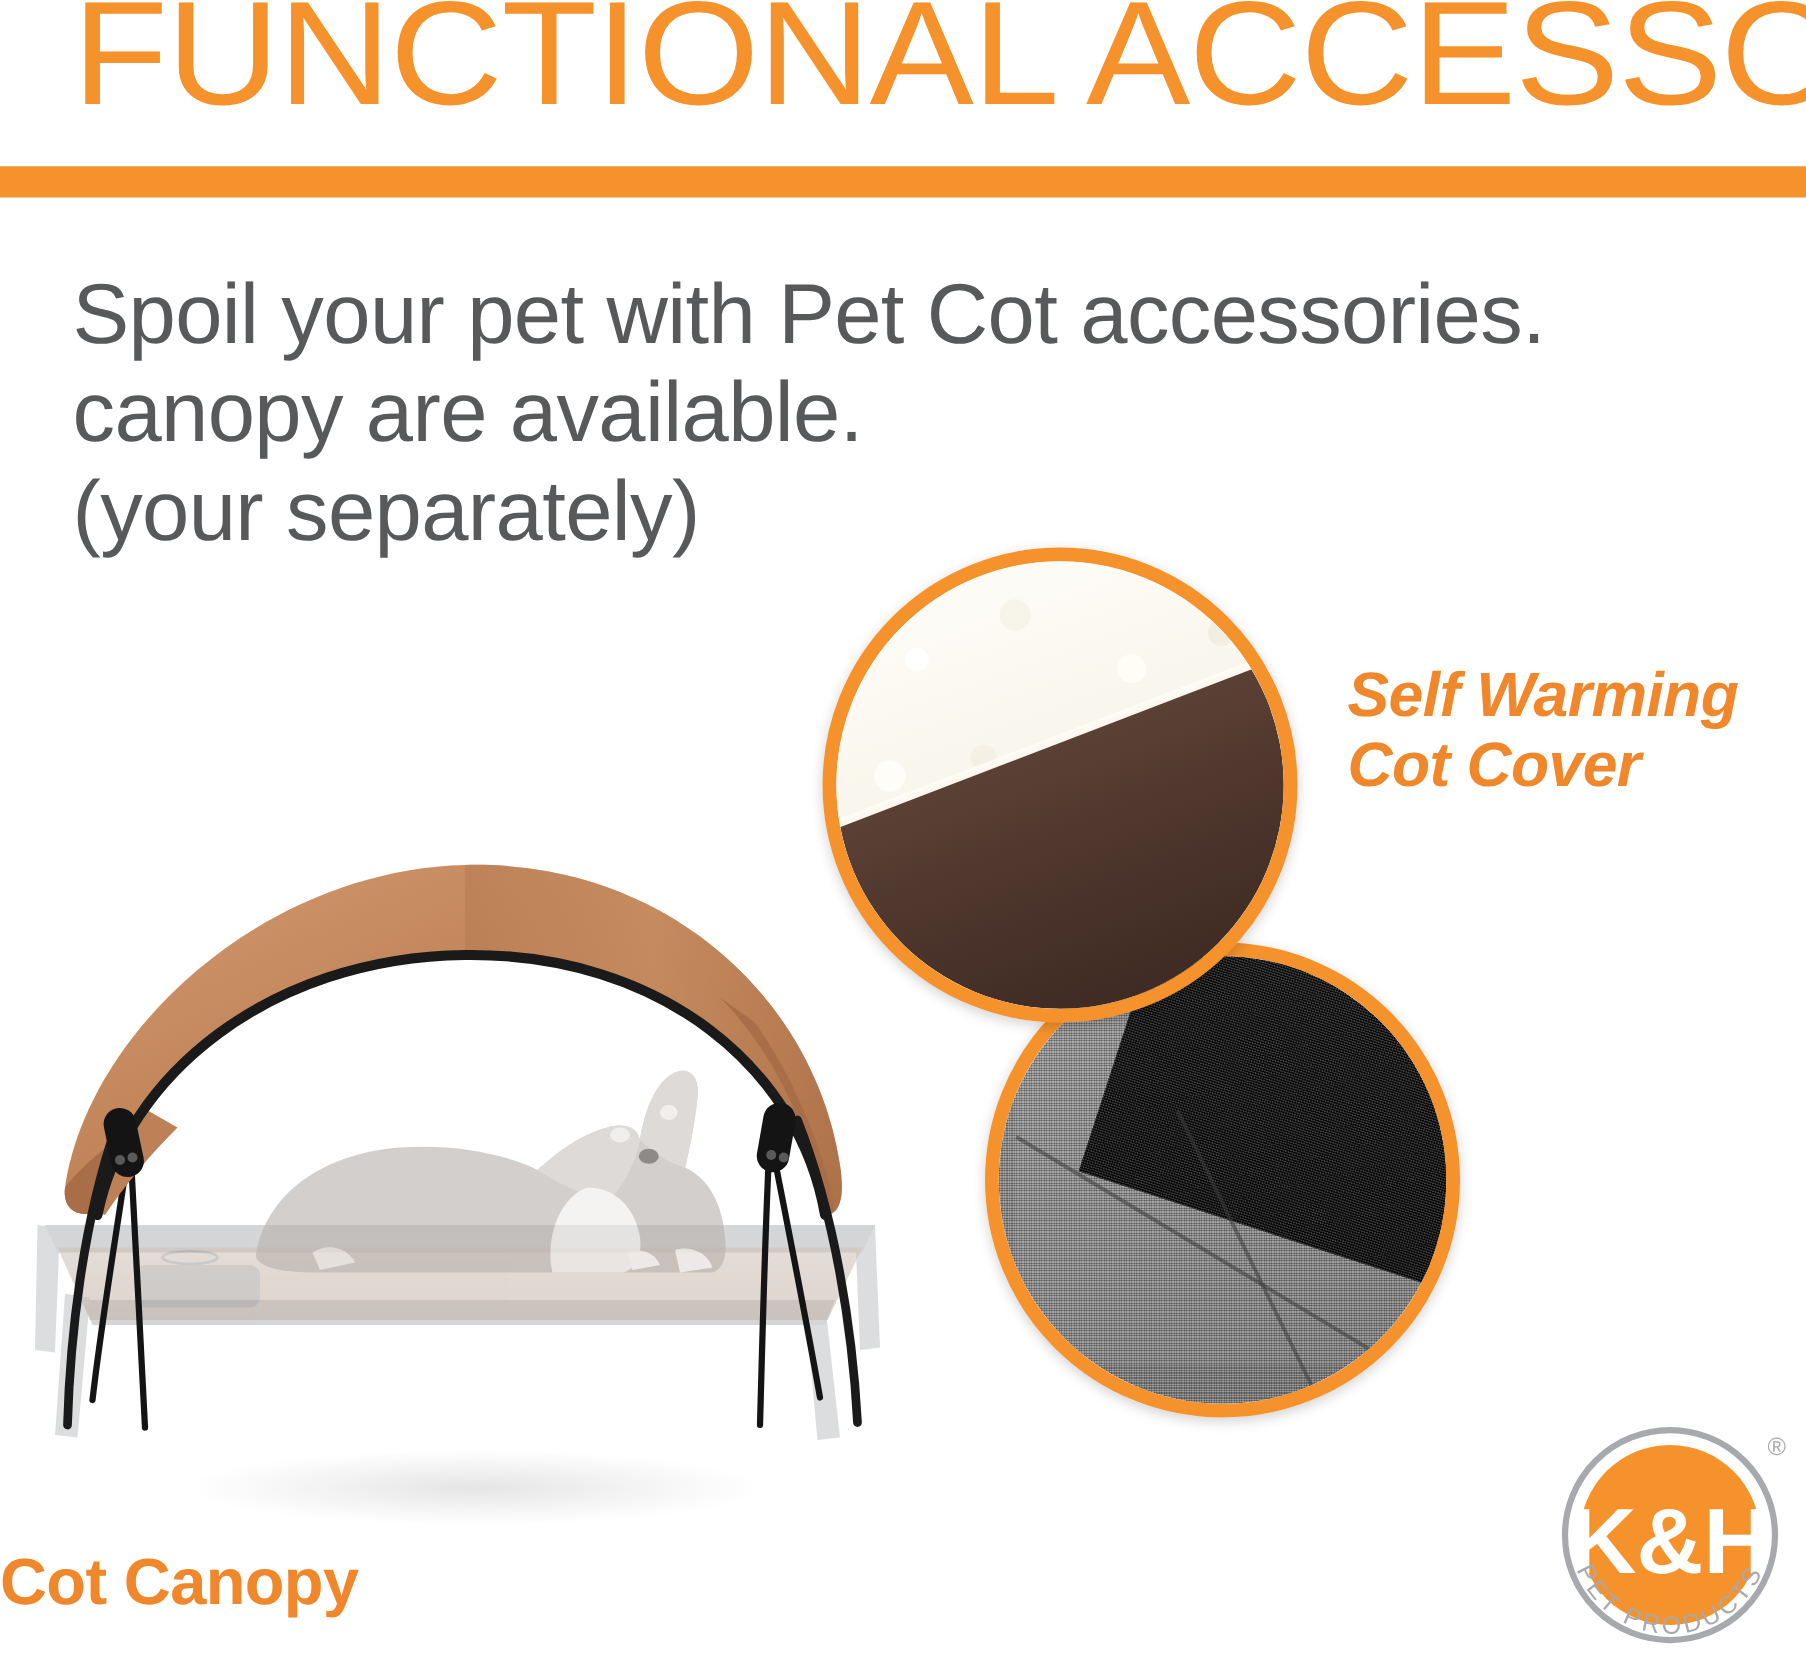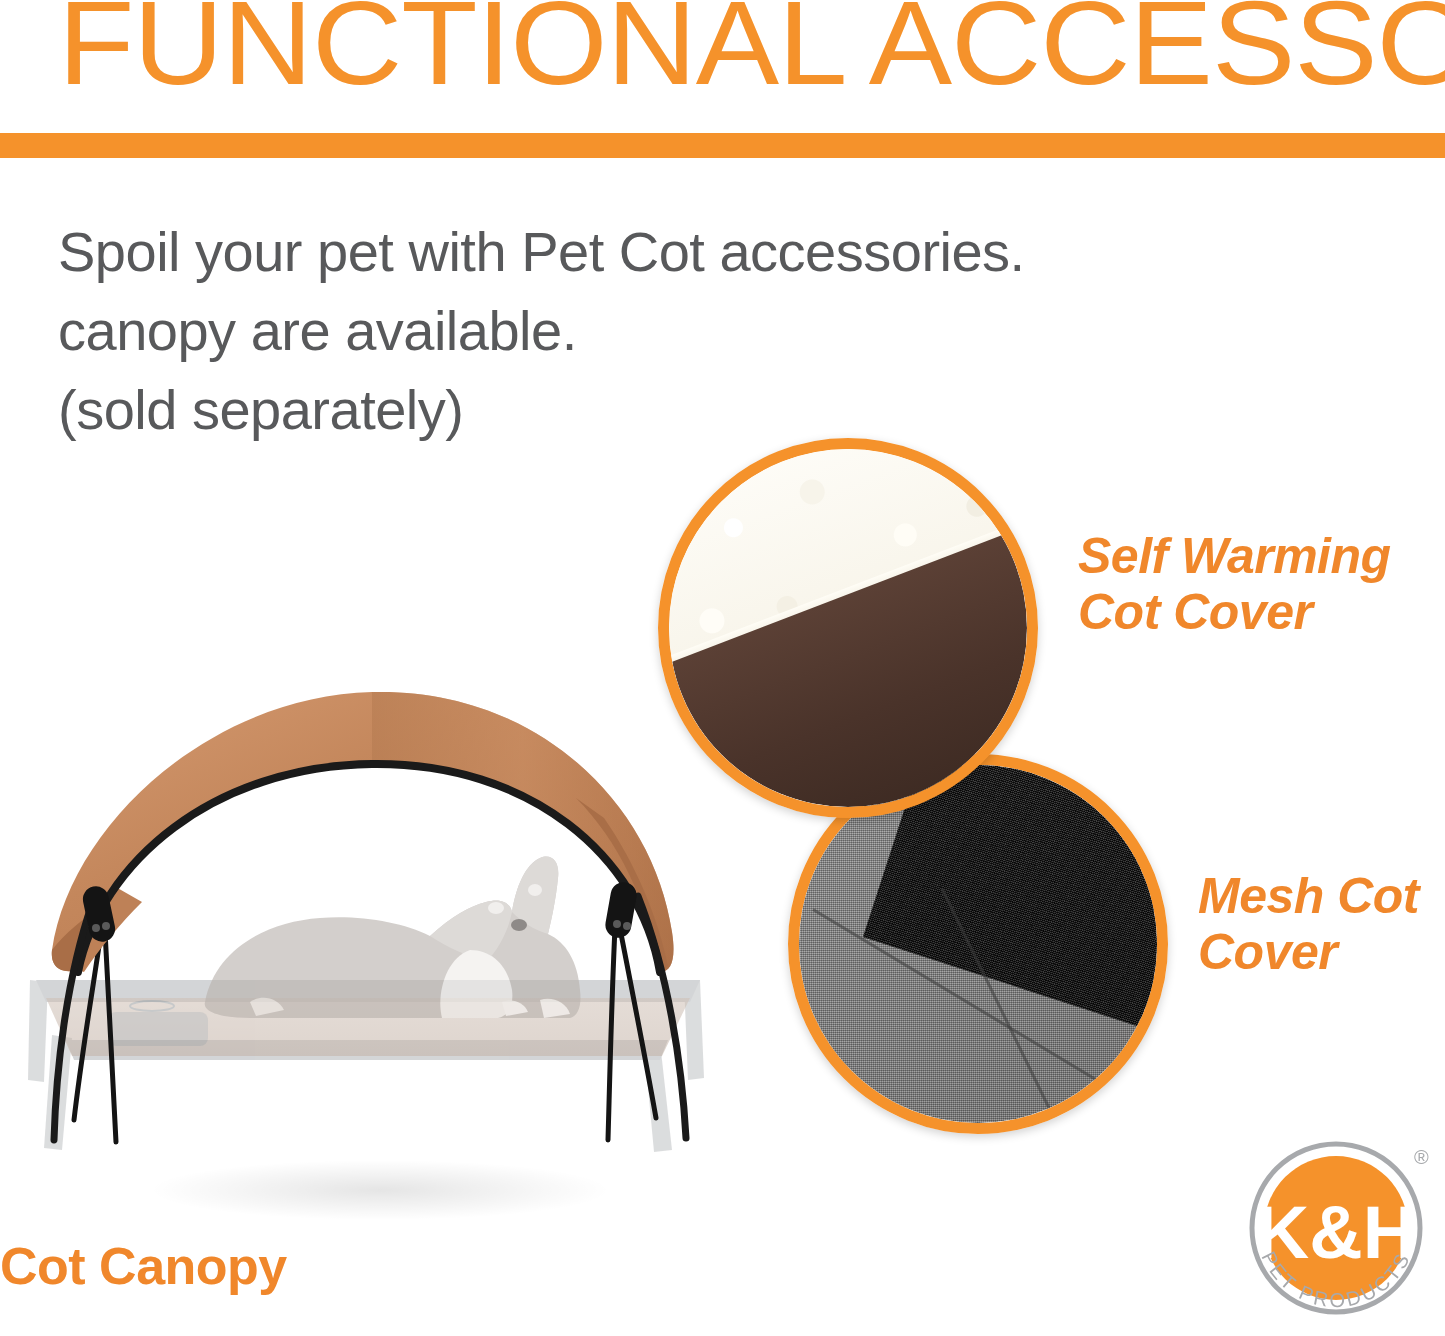--- a/index.html
+++ b/index.html
@@ -22,21 +22,21 @@
   }
   .rule{
     position:absolute;left:0;top:133px;width:1445px;height:25px;
     background:#F5922B;
   }
 
   
   .lede{
     position:absolute;left:58px;top:212px;width:700px;
     color:#58595B;
-    font-size:56px;line-height:79px;font-weight:400;
+    font-size:68px;line-height:79px;font-weight:400;
     letter-spacing:-0.5px;
   }
   .lede div{white-space:nowrap;}
 
   
   .callout{
     position:absolute;color:#F0872B;font-weight:bold;
     font-size:50px;line-height:56px;letter-spacing:-0.5px;
   }
   .callout.c1{left:1078px;top:528px;}
@@ -124,21 +124,21 @@
 <body>
 
 <div class="stage">
 
   <div class="title">FUNCTIONAL ACCESSORIES</div>
   <div class="rule"></div>
 
   <div class="lede">
     <div>Spoil your pet with Pet Cot accessories.</div>
     <div>canopy are available.</div>
-    <div>(sold separately)</div>
+    <div>(your separately)</div>
   </div>
 
   <div class="swatch sw-warm">
     <div class="inner">
       <div class="sherpa"></div>
       <div class="sherpa-lip"></div>
       <div class="sherpa-edge"></div>
     </div>
   </div>
 
@@ -147,24 +147,20 @@
       <div class="mesh-grey"></div>
       <div class="mesh-black"></div>
       <div class="seam s1"></div>
       <div class="seam s2"></div>
     </div>
   </div>
 
   <div class="callout c1">
     <div>Self Warming</div>
     <div>Cot Cover</div>
-  </div>
-  <div class="callout c2">
-    <div>Mesh Cot</div>
-    <div>Cover</div>
   </div>
 
   <div class="shot">
     <svg viewBox="0 0 760 600" preserveAspectRatio="none">
       <defs>
         <linearGradient id="canopyG" x1="0" y1="0" x2="1" y2="1">
           <stop offset="0%" stop-color="#D59A70"></stop>
           <stop offset="38%" stop-color="#C4875C"></stop>
           <stop offset="75%" stop-color="#B87B51"></stop>
           <stop offset="100%" stop-color="#A96E47"></stop>

